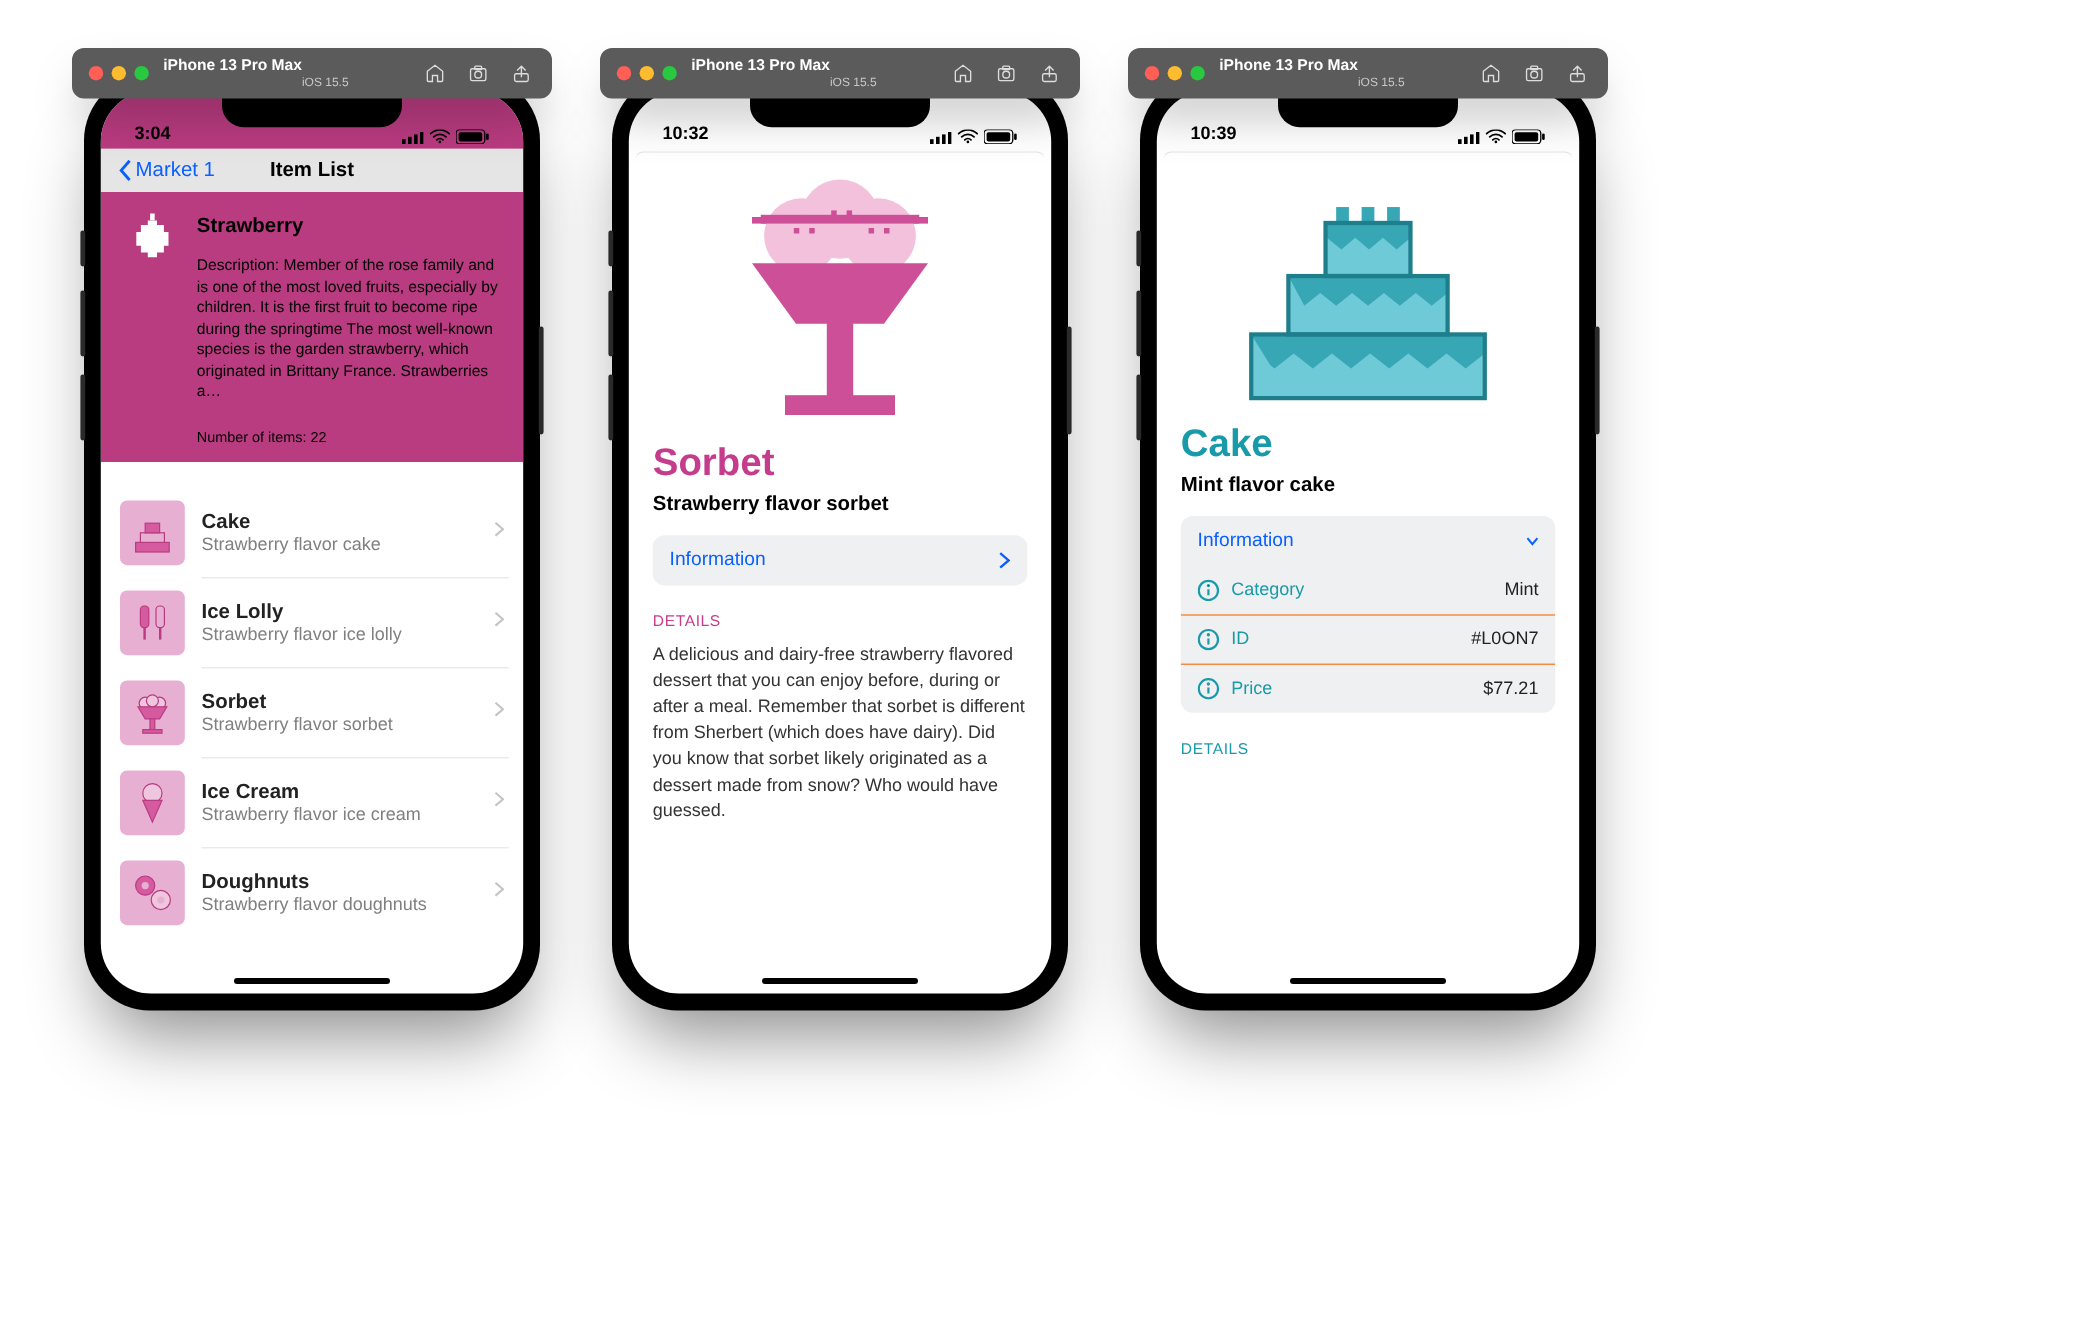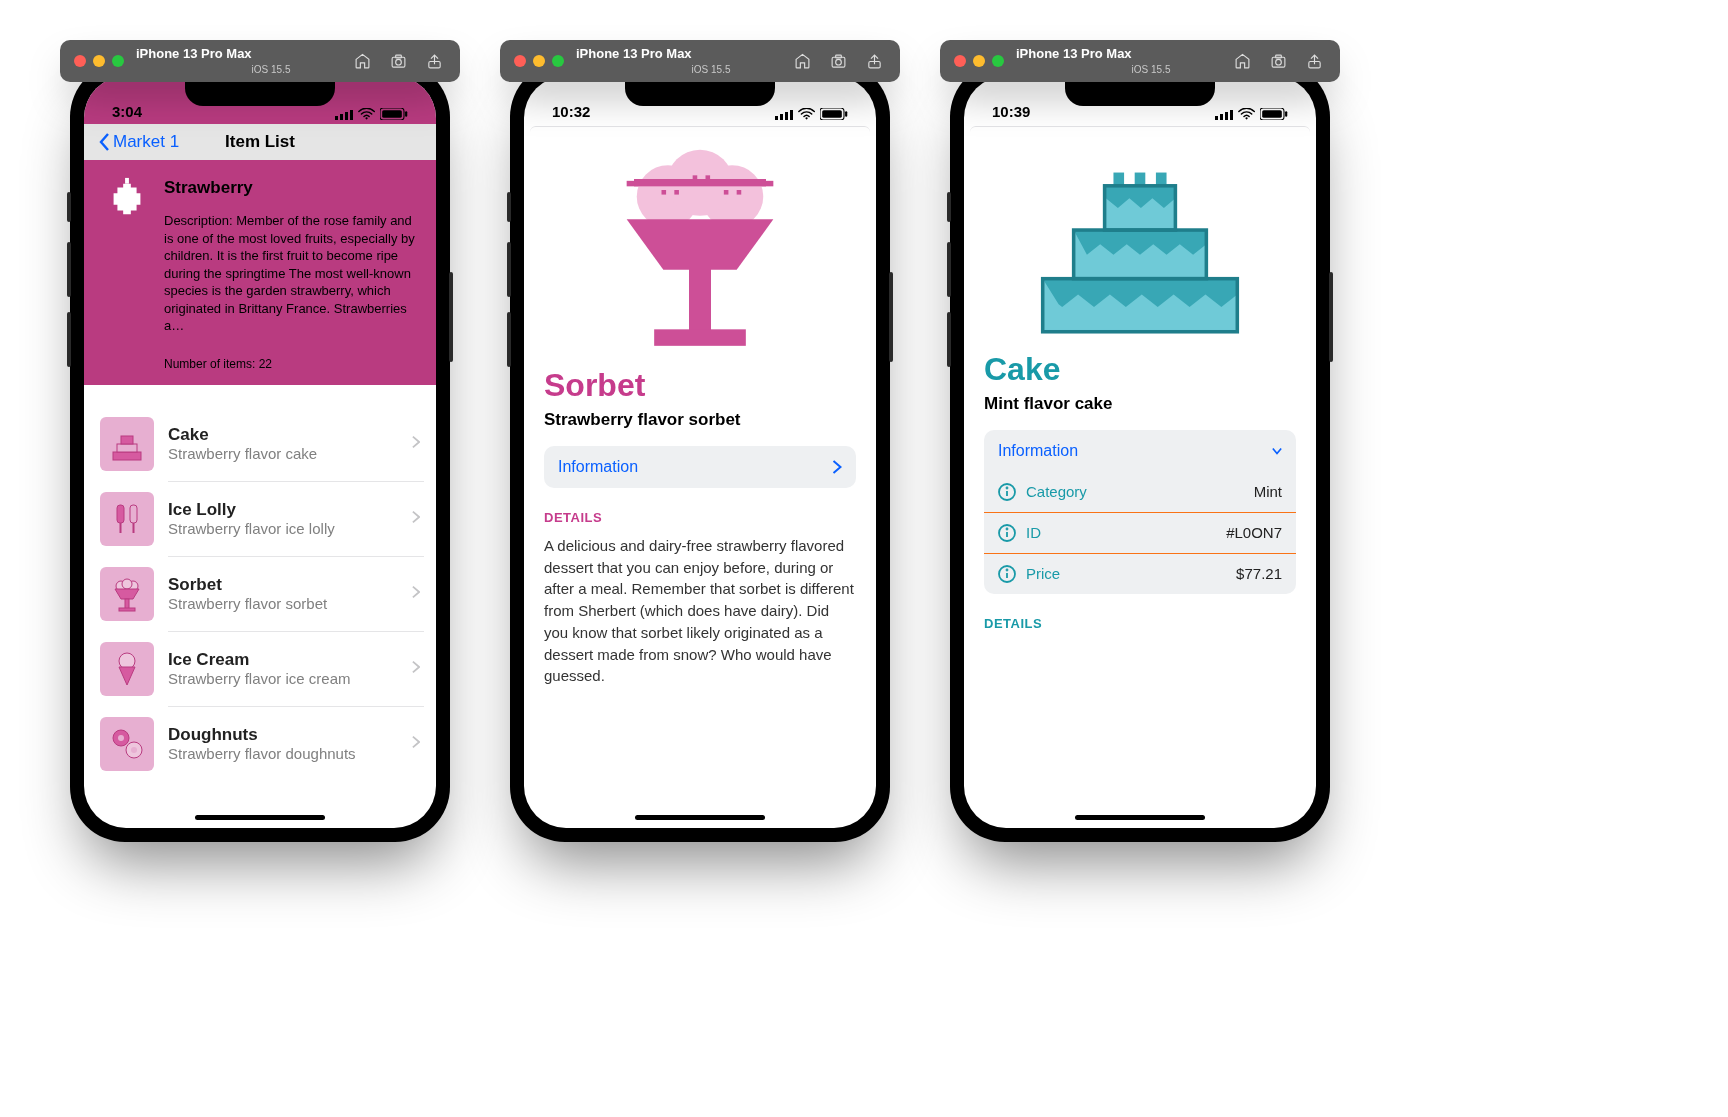--- a/index.html
+++ b/index.html
@@ -92,21 +92,21 @@
   .hero{display:flex;justify-content:center;margin-top:8px;}
   .hero svg{width:220px;}
   .d-title{font-size:32px;font-weight:800;margin:10px 0 6px 0;}
   .pink{color:#c63c8c;}
   .teal{color:#199aa8;}
   .d-sub{font-size:17px;font-weight:600;color:#000000;margin-bottom:16px;}
   .info-card{background:#eef0f2;border-radius:10px;overflow:hidden;}
   .info-head{display:flex;align-items:center;justify-content:space-between;
              padding:12px 14px;color:#0a60ff;font-size:16px;}
   .info-head svg{width:10px;height:14px;stroke:#0a60ff;fill:none;stroke-width:2;}
-  .section-label{font-size:13px;font-weight:700;letter-spacing:.5px;margin:22px 0 10px 0;}
+  .section-label{font-size:13px;font-weight:400;letter-spacing:.5px;margin:22px 0 10px 0;}
   .details-body{font-size:15px;color:#333;line-height:1.45;}
 
   
   .info-row{display:flex;align-items:flex-start;padding:11px 14px;font-size:15px;}
   .info-row + .info-row{border-top:1px solid #f97316;}
   .info-row .icn{width:18px;height:18px;margin-right:10px;flex:0 0 18px;}
   .info-row .icn svg{width:18px;height:18px;stroke:#199aa8;fill:none;stroke-width:1.8;}
   .info-row .lbl{color:#199aa8;font-weight:500;}
   .info-row .val{margin-left:auto;color:#222;}
 

